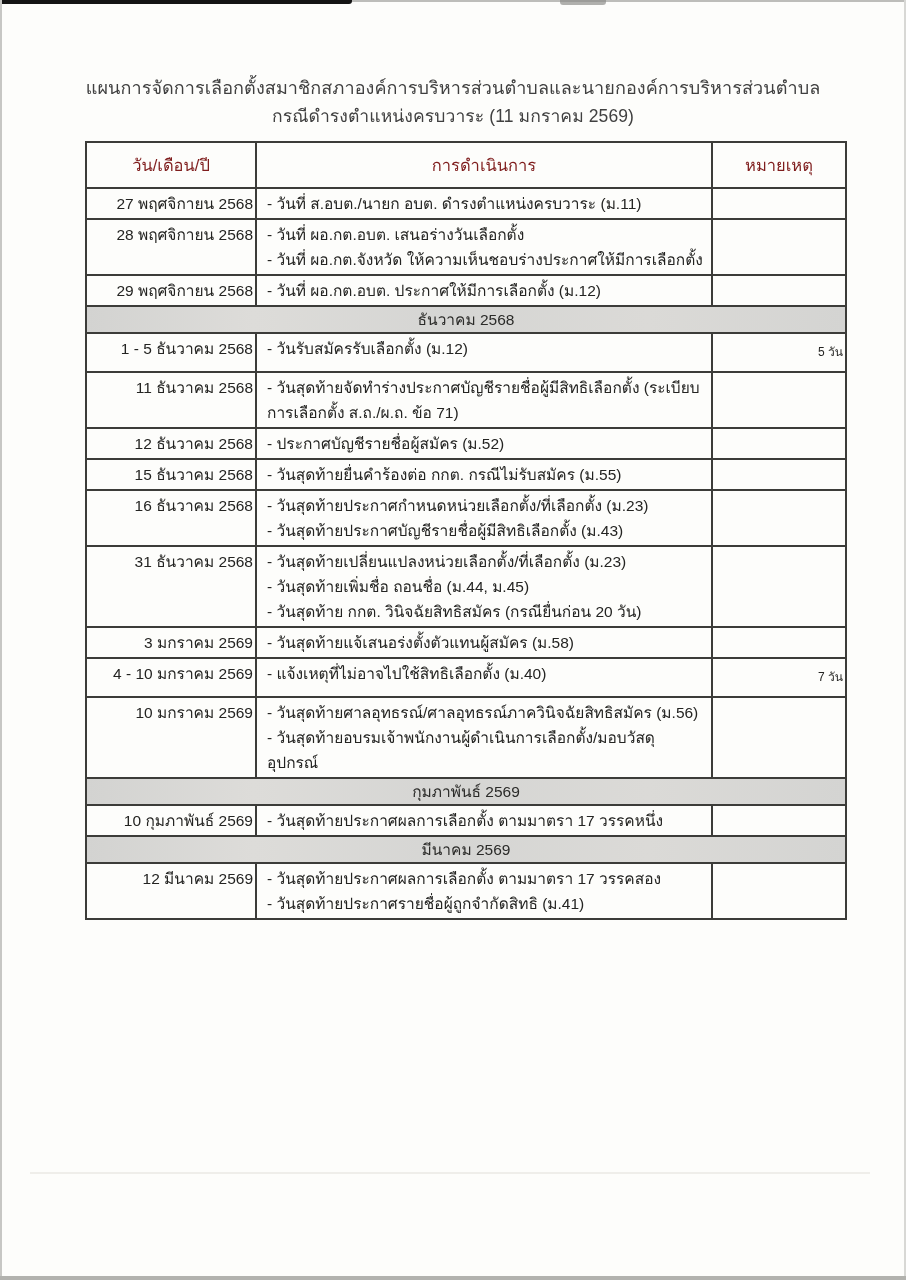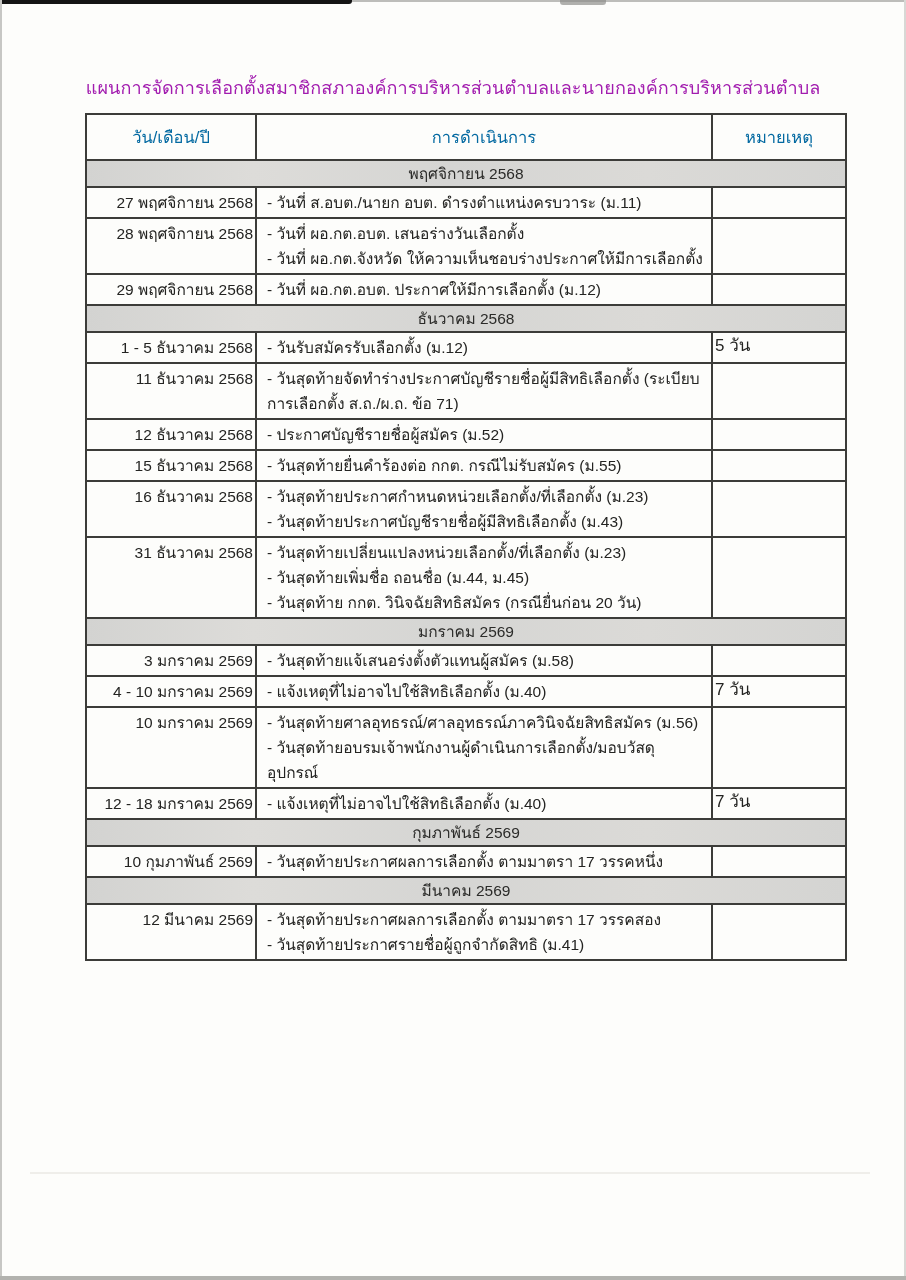--- a/index.html
+++ b/index.html
@@ -19,42 +19,42 @@
   .edge-left{left:0;top:0;width:2px;height:1280px;background:#c7c7c4;}
   .edge-right{right:0;top:0;width:2px;height:1280px;background:#d8d8d5;}
   .edge-bottom{left:0;bottom:0;width:906px;height:4px;background:#b2b2ae;}
   .streak{left:30px;top:1172px;width:840px;height:2px;background:#efeeea;}
 
   .doc{padding-top:74px;}
   .title{
     text-align:center;
     font-size:18px;
     line-height:28px;
-    color:#a21caf;
+    color:#404040;
     letter-spacing:.1px;
   }
   .title .line2{font-size:17.5px;}
 
   table{
     border-collapse:collapse;
     table-layout:fixed;
     width:760px;
     margin:11px 0 0 85px;
   }
   col.c1{width:170px;}
   col.c2{width:456px;}
   col.c3{width:134px;}
   th,td{
     border:2px solid #3c3c39;
     font-weight:normal;
   }
   th{
     height:42px;
     font-size:16.5px;
-    color:#0369a1;
+    color:#7f1d1d;
   }
   tr.band td{
     background:#d8d7d3;
     background:linear-gradient(90deg,#d3d3d1 0%,#dddcd9 22%,#d5d5d3 48%,#dbdad7 74%,#d4d4d2 100%);
     text-align:center;
     font-size:15.5px;
     line-height:25px;
     padding:0;
     color:#2b2b29;
   }
@@ -66,60 +66,58 @@
     padding:2px 2px;
   }
   td.c-actions{
     vertical-align:top;
     font-size:15.5px;
     padding:2px 6px 2px 10px;
     margin-left:27px;
   }
   .action-line{line-height:25px;}
   td.c-remark{
-    text-align:left;
+    text-align:right;
     vertical-align:top;
-    font-size:17px;
+    font-size:12px;
     line-height:25px;
-    padding:0 2px;
+    padding:6px 2px;
   }
 </style>
 </head>
 <body>
 
 <div class="edge edge-top-dark"></div>
 <div class="edge edge-top-light"></div>
 <div class="edge edge-top-blob"></div>
 <div class="edge edge-left"></div>
 <div class="edge edge-right"></div>
 <div class="edge edge-bottom"></div>
 <div class="edge streak"></div>
 
 <div class="doc">
   <div class="title">
     <div class="line1">แผนการจัดการเลือกตั้งสมาชิกสภาองค์การบริหารส่วนตำบลและนายกองค์การบริหารส่วนตำบล</div>
+    <div class="line2">กรณีดำรงตำแหน่งครบวาระ (11 มกราคม 2569)</div>
   </div>
 
   <table>
     <colgroup>
         <col class="c1">
         <col class="c2">
         <col class="c3">
       </colgroup>
     <thead>
       <tr>
         <th>วัน/เดือน/ปี</th>
         <th>การดำเนินการ</th>
         <th>หมายเหตุ</th>
       </tr>
     </thead>
     <tbody>
-  <tr class="band">
-    <td colspan="3">พฤศจิกายน 2568</td>
-  </tr>
 
   <tr>
     <td class="c-date">27 พฤศจิกายน 2568</td>
     <td class="c-actions">
             <div class="action-line">- วันที่ ส.อบต./นายก อบต. ดำรงตำแหน่งครบวาระ (ม.11)</div>
           </td>
     <td class="c-remark"></td>
   </tr>
 
   <tr>
@@ -190,23 +188,20 @@
   <tr>
     <td class="c-date">31 ธันวาคม 2568</td>
     <td class="c-actions">
             <div class="action-line">- วันสุดท้ายเปลี่ยนแปลงหน่วยเลือกตั้ง/ที่เลือกตั้ง (ม.23)</div>
             <div class="action-line">- วันสุดท้ายเพิ่มชื่อ ถอนชื่อ (ม.44, ม.45)</div>
             <div class="action-line">- วันสุดท้าย กกต. วินิจฉัยสิทธิสมัคร (กรณียื่นก่อน 20 วัน)</div>
           </td>
     <td class="c-remark"></td>
   </tr>
 
-  <tr class="band">
-    <td colspan="3">มกราคม 2569</td>
-  </tr>
 
   <tr>
     <td class="c-date">3 มกราคม 2569</td>
     <td class="c-actions">
             <div class="action-line">- วันสุดท้ายแจ้เสนอร่งตั้งตัวแทนผู้สมัคร (ม.58)</div>
           </td>
     <td class="c-remark"></td>
   </tr>
 
   <tr>
@@ -220,27 +215,20 @@
   <tr>
     <td class="c-date">10 มกราคม 2569</td>
     <td class="c-actions">
             <div class="action-line">- วันสุดท้ายศาลอุทธรณ์/ศาลอุทธรณ์ภาควินิจฉัยสิทธิสมัคร (ม.56)</div>
             <div class="action-line">- วันสุดท้ายอบรมเจ้าพนักงานผู้ดำเนินการเลือกตั้ง/มอบวัสดุอุปกรณ์</div>
           </td>
     <td class="c-remark"></td>
   </tr>
 
 
-  <tr>
-    <td class="c-date">12 - 18 มกราคม 2569</td>
-    <td class="c-actions">
-            <div class="action-line">- แจ้งเหตุที่ไม่อาจไปใช้สิทธิเลือกตั้ง (ม.40)</div>
-          </td>
-    <td class="c-remark">7 วัน</td>
-  </tr>
 
   <tr class="band">
     <td colspan="3">กุมภาพันธ์ 2569</td>
   </tr>
 
   <tr>
     <td class="c-date">10 กุมภาพันธ์ 2569</td>
     <td class="c-actions">
             <div class="action-line">- วันสุดท้ายประกาศผลการเลือกตั้ง ตามมาตรา 17 วรรคหนึ่ง</div>
           </td>

